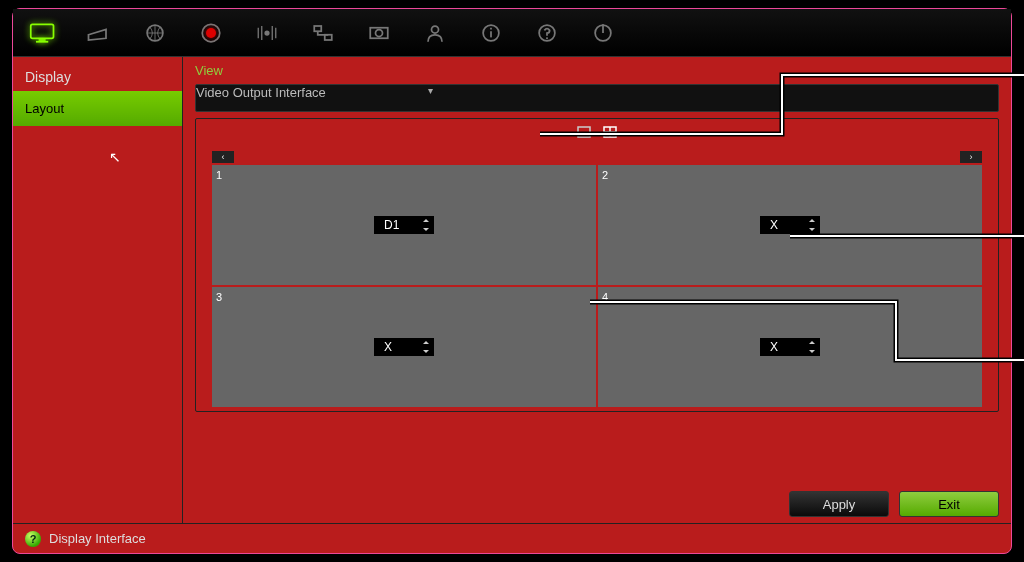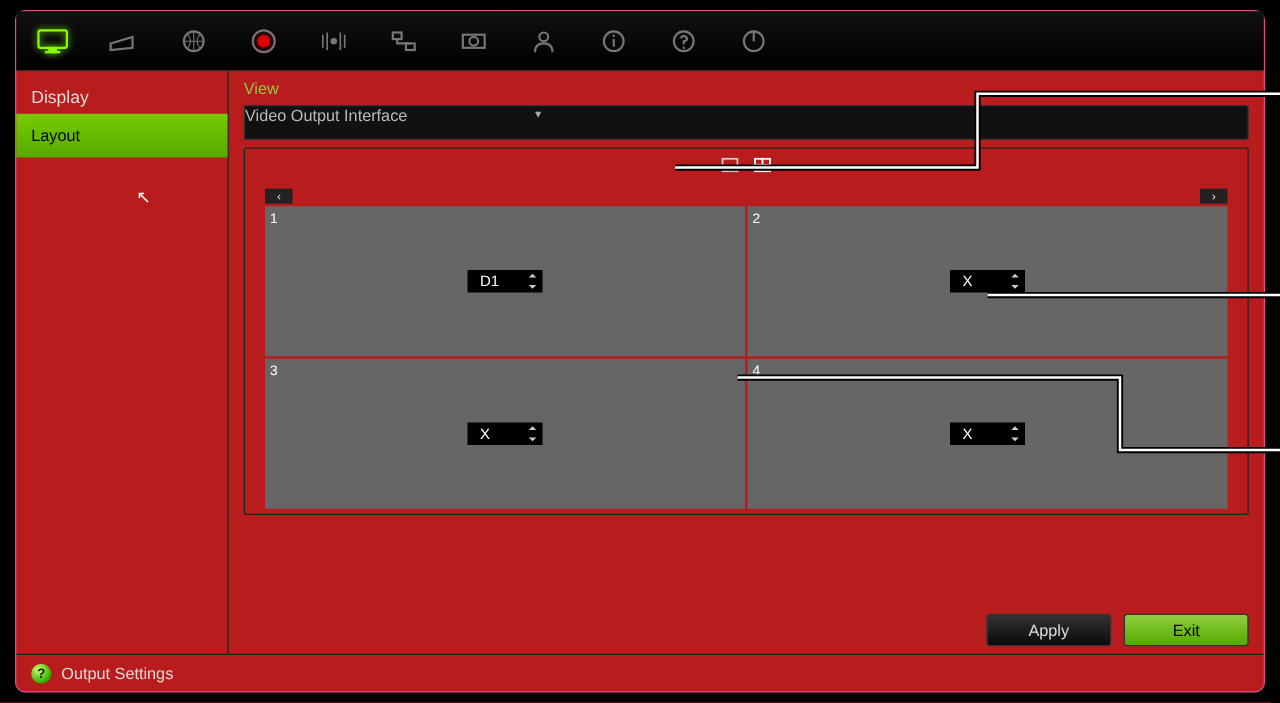--- a/index.html
+++ b/index.html
@@ -185,21 +185,21 @@
           </div>
         <div class="btn btn-exit">
             <span>Exit</span>
           </div>
       </div>
     </div>
   </div>
 
   <div class="status">
     <div class="qicon">?</div>
-    <span>Output Settings</span>
+    <span>Display Interface</span>
   </div>
 
   <span class="cursor">↖</span>
 </div>
 
 <div class="callouts">
 <svg>
   <g stroke="#000" stroke-width="5" fill="none">
     <polyline points="540,134 782,134 782,75 1024,75"></polyline>
     <polyline points="790,236 1024,236"></polyline>

